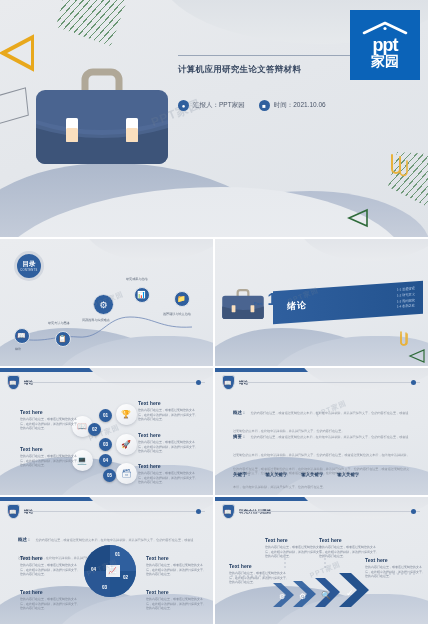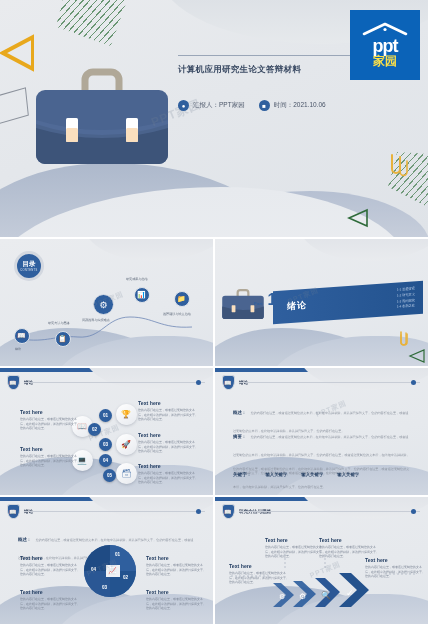--- a/index.html
+++ b/index.html
@@ -254,21 +254,21 @@
         </div>
       </div>
     </div>
 
     <div class="logo">
       <svg width="48" height="14" viewBox="0 0 48 14">
         <path d="M3 12 L24 2 L45 12" fill="none" stroke="#fff" stroke-width="2.6" stroke-linecap="round" stroke-linejoin="round"></path>
         <circle cx="24" cy="7.5" r="1.6" fill="#fff"></circle>
       </svg>
       <div style="color:#fff;font-size:18px;font-weight:bold;line-height:1;letter-spacing:-1px;margin-top:1px;">ppt</div>
-      <div style="color:#fde047;font-size:12px;font-weight:bold;line-height:1.1;">家园</div>
+      <div style="color:#ffffff;font-size:14px;font-weight:bold;line-height:1.1;">家园</div>
     </div>
   </div>
 
   <div class="grid">
 
     <div class="slide">
       <div class="s-wavetop"></div>
       <div class="s-wave1"></div>
       <div class="s-wave2"></div>
 

